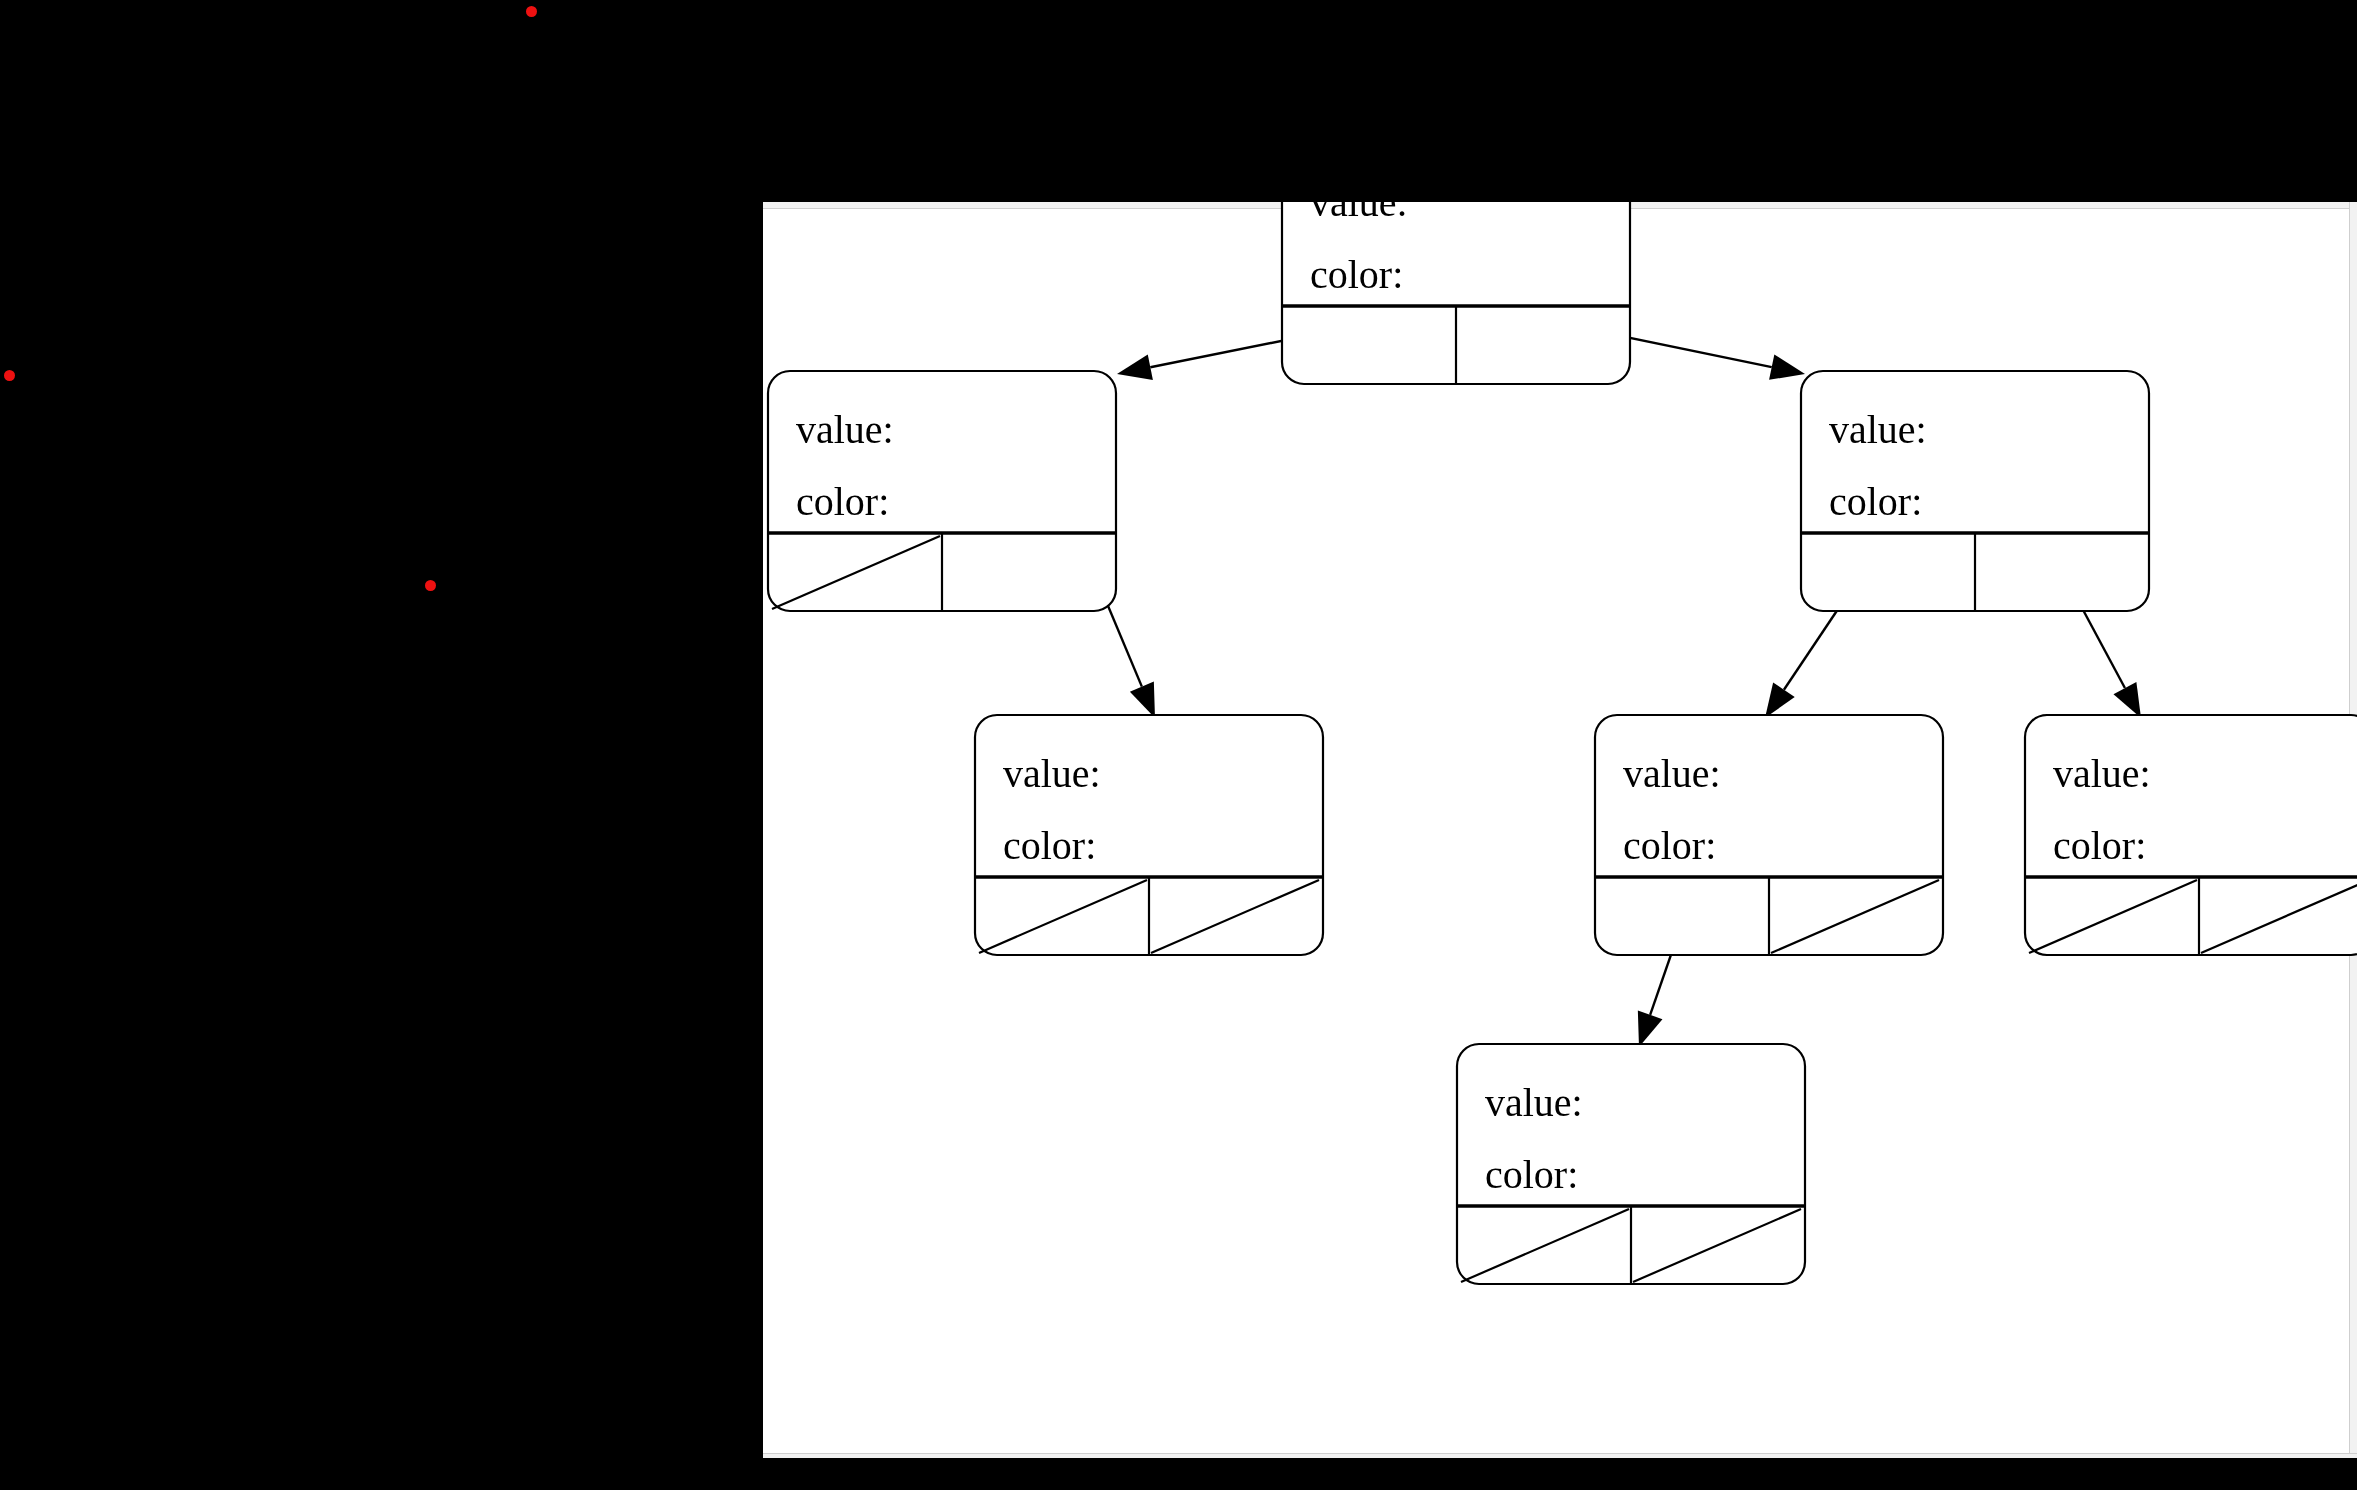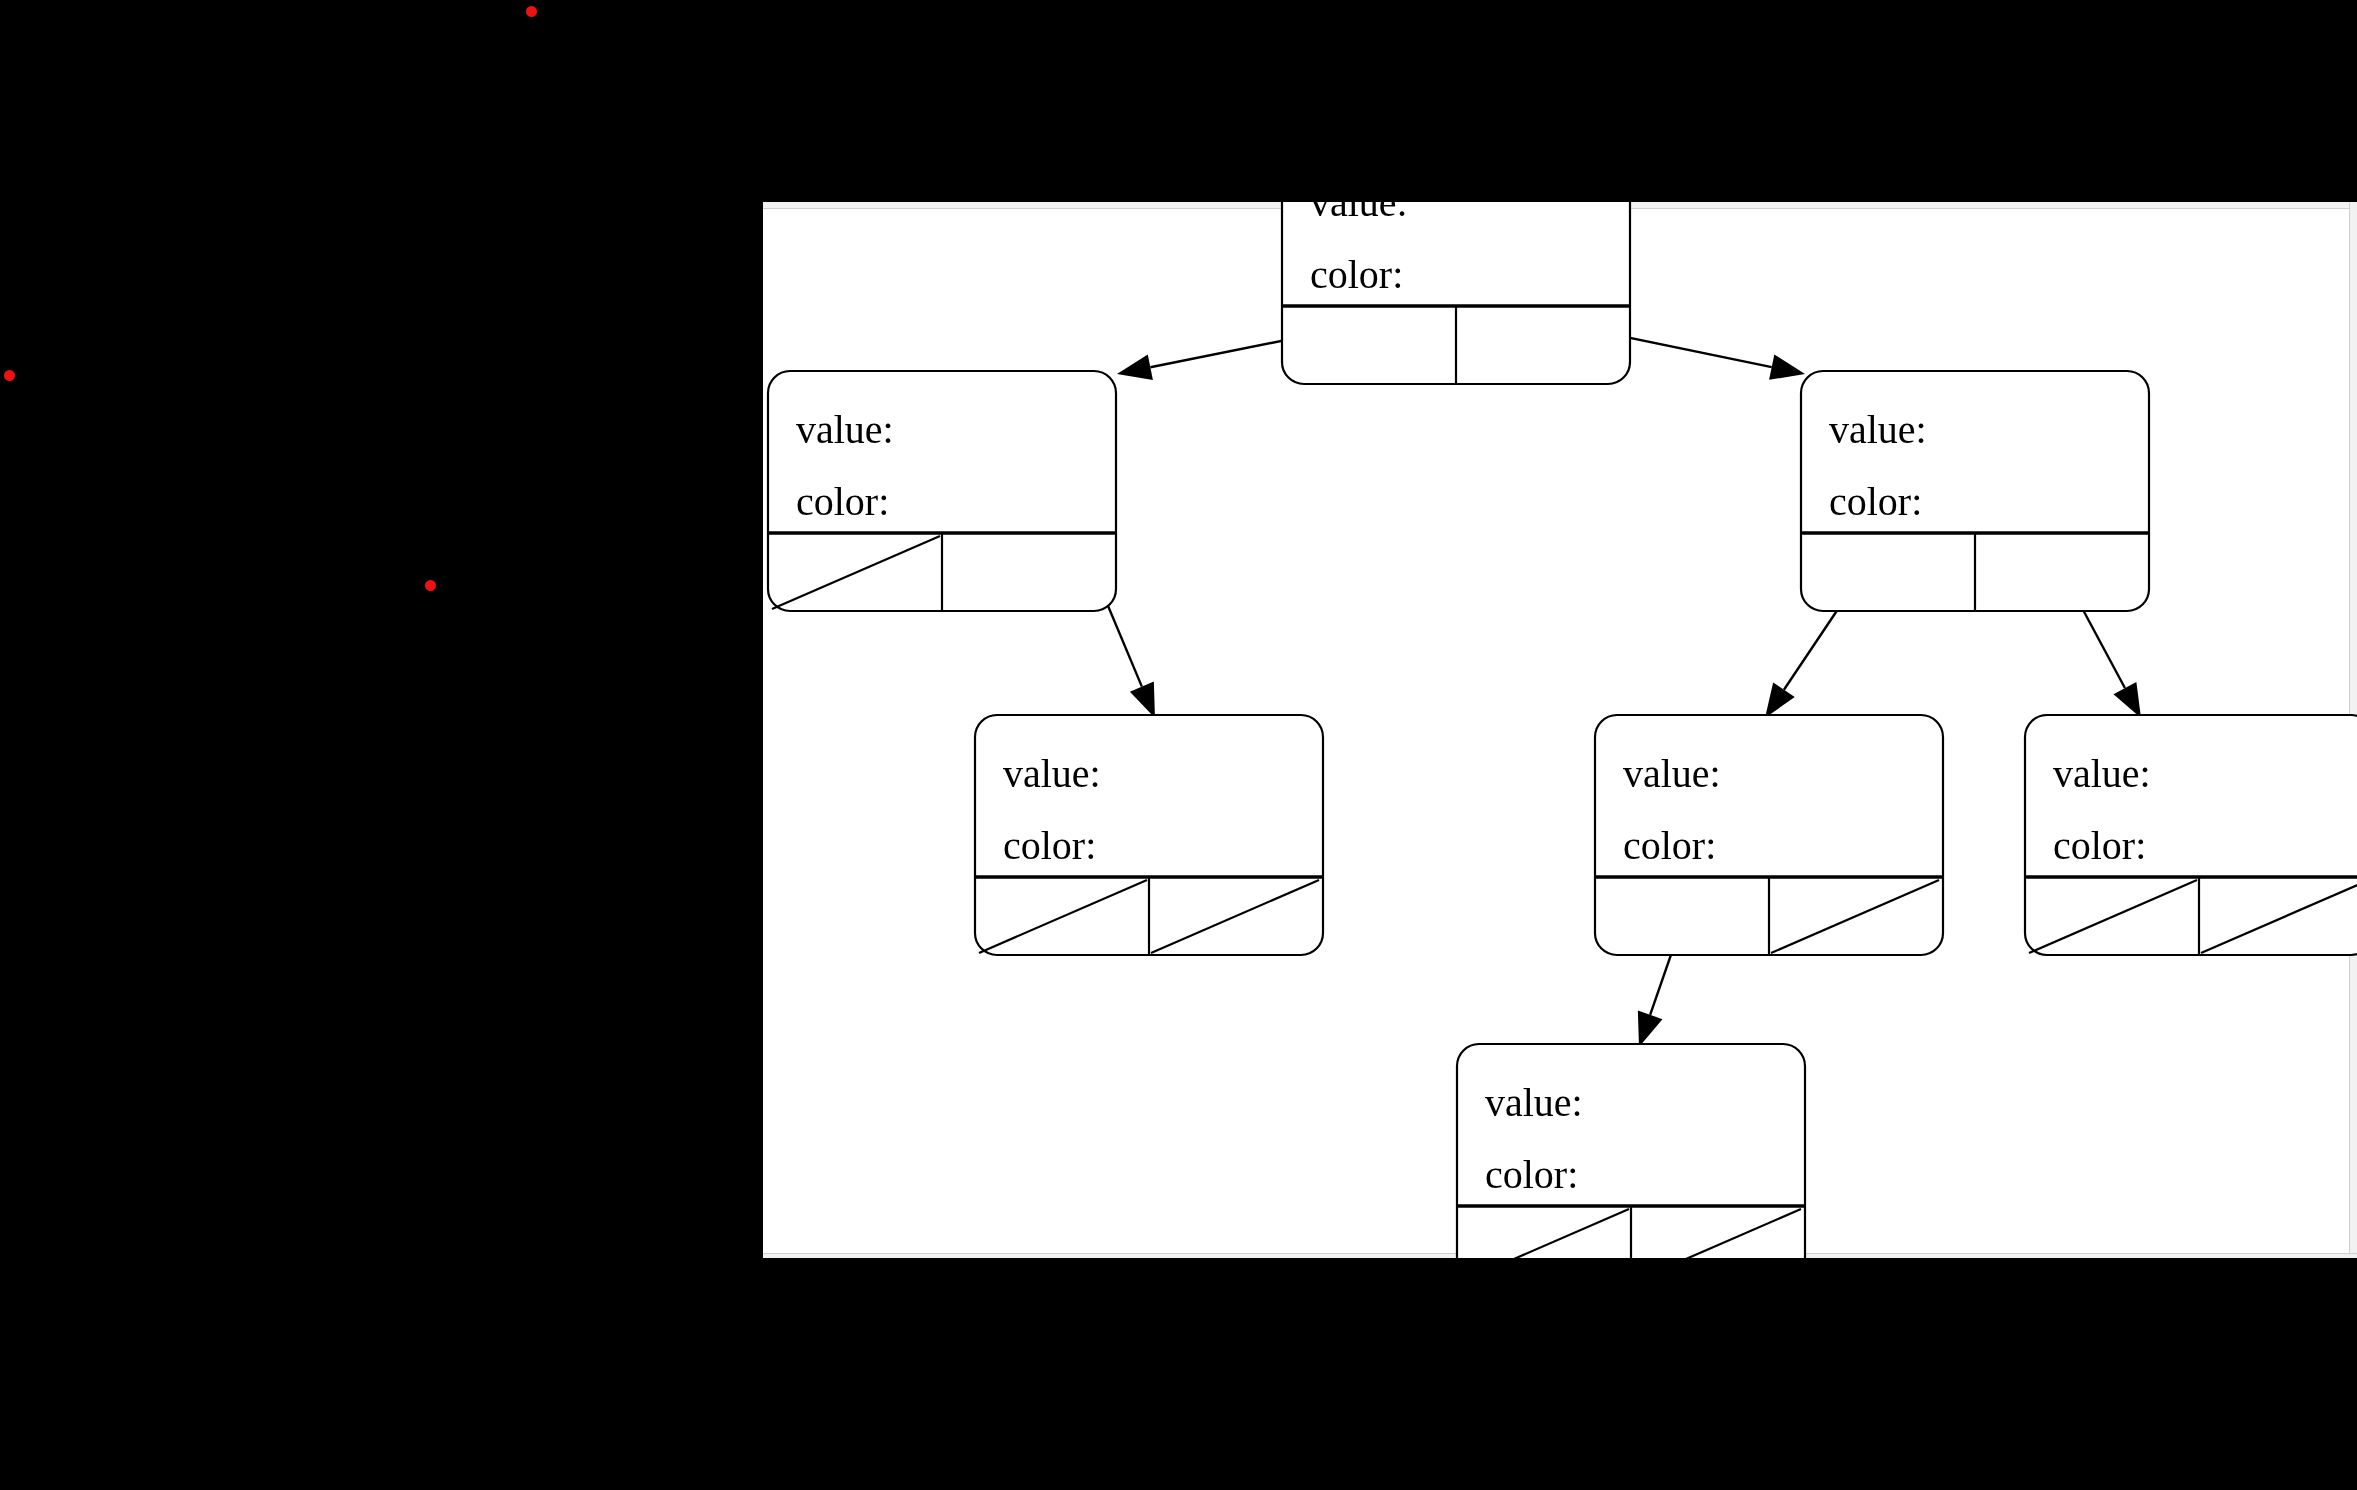--- a/index.html
+++ b/index.html
@@ -22,21 +22,21 @@
     height: 11px;
     border-radius: 50%;
     background: #ee1111;
   }
   
   #canvas-panel {
     position: absolute;
     left: 763px;
     top: 202px;
     width: 1594px;
-    height: 1056px;
+    height: 1256px;
     background: #ffffff;
     overflow: hidden;
   }
   #canvas-topband {
     position: absolute;
     left: 0;
     top: 0;
     width: 100%;
     height: 6px;
     background: #f2f2f2;

